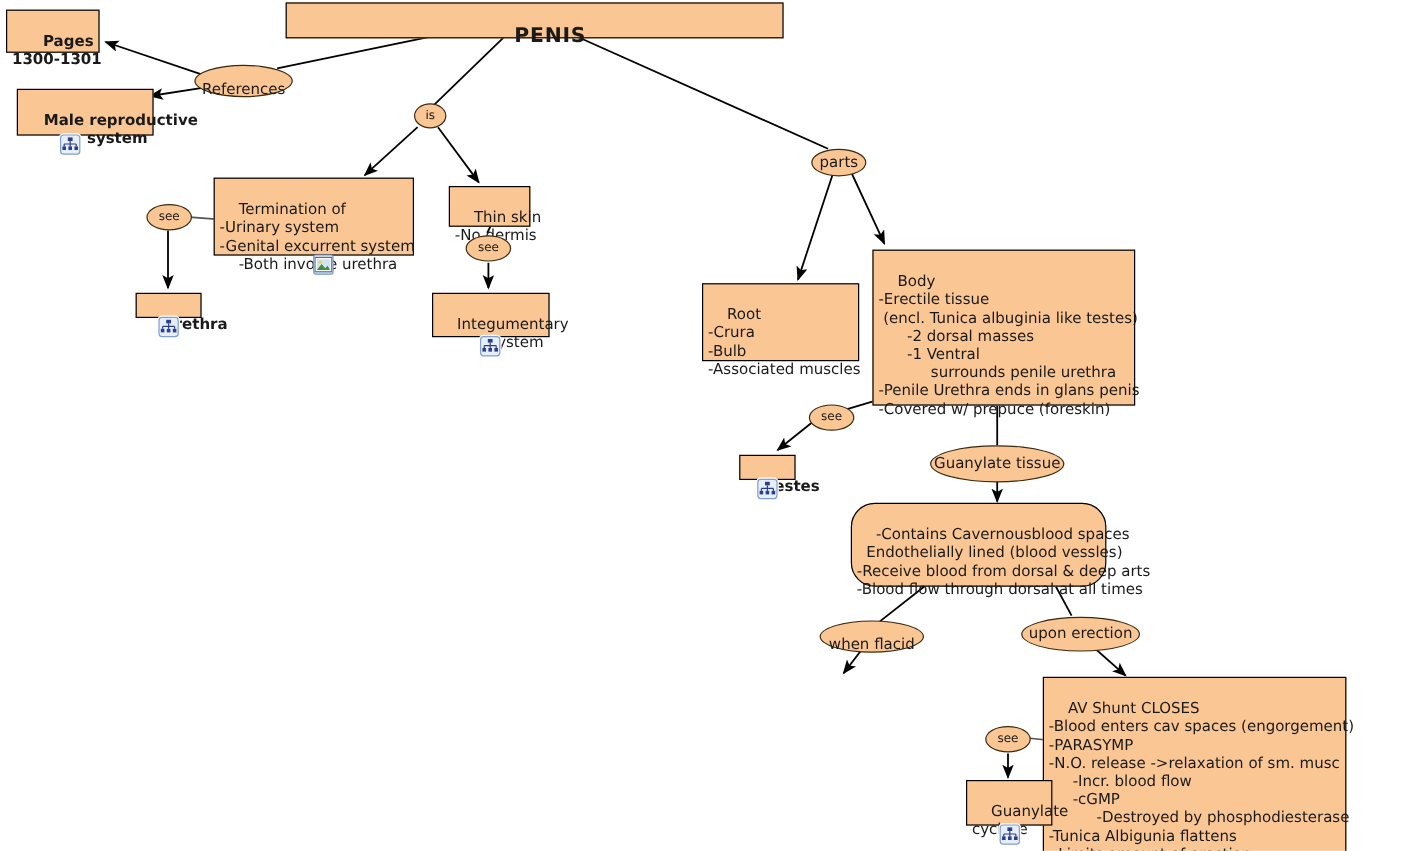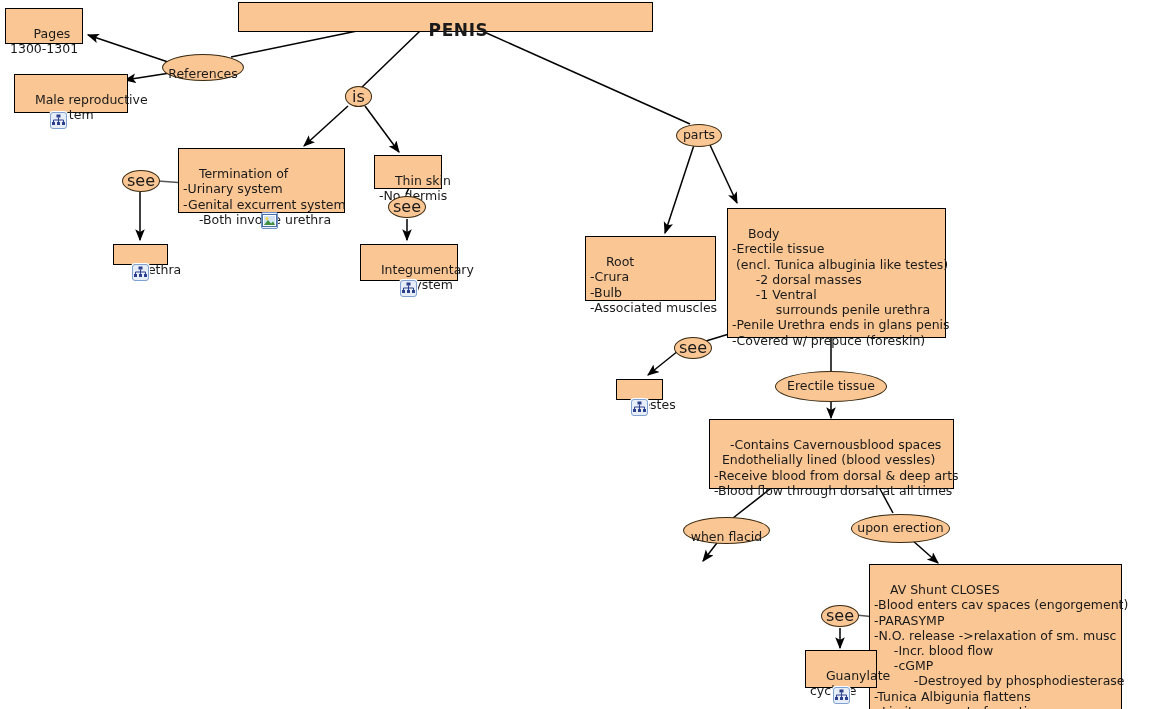--- a/index.html
+++ b/index.html
@@ -16,21 +16,21 @@
     position:absolute;
     box-sizing:border-box;
     background:#fac694;
     border:1px solid #000000;
     color:#1a1a1a;
     font-size:12.5px;
     line-height:15.2px;
     white-space:pre;
     padding:2px 4px 2px 4px;
   }
-  .node.center{text-align:center;}
+  .node.center{text-align:right;font-weight:bold;}
   .node.title{
     text-align:center;
     font-weight:bold;
     font-size:17px;
     letter-spacing:0.6px;
     padding-top:5px;
   }
   .oval{
     position:absolute;
     box-sizing:border-box;
@@ -38,21 +38,21 @@
     border:1.4px solid #3a2a10;
     border-radius:50%;
     color:#1a1a1a;
     font-size:12.5px;
     line-height:1;
     display:flex;
     align-items:center;
     justify-content:center;
     white-space:nowrap;
   }
-  .oval.small{font-size:16px;}
+  .oval.small{font-size:10px;}
 
   
   .ico{
     position:absolute;
     width:17px;height:17px;
     box-sizing:border-box;
   }
   .ico-tree{
     background:#e8eef8;
     border:1px solid #7fa0d0;
@@ -224,21 +224,21 @@
   <span class="ico ico-tree" style="left:631px;top:399px;">
     <svg width="15" height="15" viewBox="0 0 15 15">
       <rect x="5.5" y="1.5" width="4" height="3" fill="#2b3f8f"></rect>
       <path d="M7.5,4.5 L7.5,7 M2.5,7 L12.5,7 M2.5,7 L2.5,9 M7.5,7 L7.5,9 M12.5,7 L12.5,9" stroke="#2b3f8f" stroke-width="1" fill="none"></path>
       <rect x="1" y="9" width="3" height="3" fill="#2b3f8f"></rect>
       <rect x="6" y="9" width="3" height="3" fill="#2b3f8f"></rect>
       <rect x="11" y="9" width="3" height="3" fill="#2b3f8f"></rect>
     </svg>
   </span>
 
-  <div class="node" style="left:709px;top:419px;width:245px;height:70px;">
+  <div class="node" style="left:709px;top:419px;width:213px;height:70px;border-radius:20px;">
     <span>-Contains Cavernousblood spaces
   Endothelially lined (blood vessles)
 -Receive blood from dorsal &amp; deep arts
 -Blood flow through dorsal at all times</span>
   </div>
 
 
   <div class="node" style="left:869px;top:564px;width:253px;height:156px;">
     <span>AV Shunt CLOSES
 -Blood enters cav spaces (engorgement)
@@ -283,21 +283,21 @@
 
   <div class="oval small" style="left:388px;top:196px;width:38px;height:22px;">
     <span>see</span>
   </div>
 
   <div class="oval small" style="left:674px;top:337px;width:38px;height:22px;">
     <span>see</span>
   </div>
 
   <div class="oval" style="left:775px;top:371px;width:112px;height:31px;">
-    <span>Erectile tissue</span>
+    <span>Guanylate tissue</span>
   </div>
 
   <div class="oval" style="left:683px;top:517px;width:87px;height:27px;align-items:flex-end;">
     <span>when flacid</span>
   </div>
 
   <div class="oval" style="left:851px;top:514px;width:99px;height:29px;">
     <span>upon erection</span>
   </div>
 

